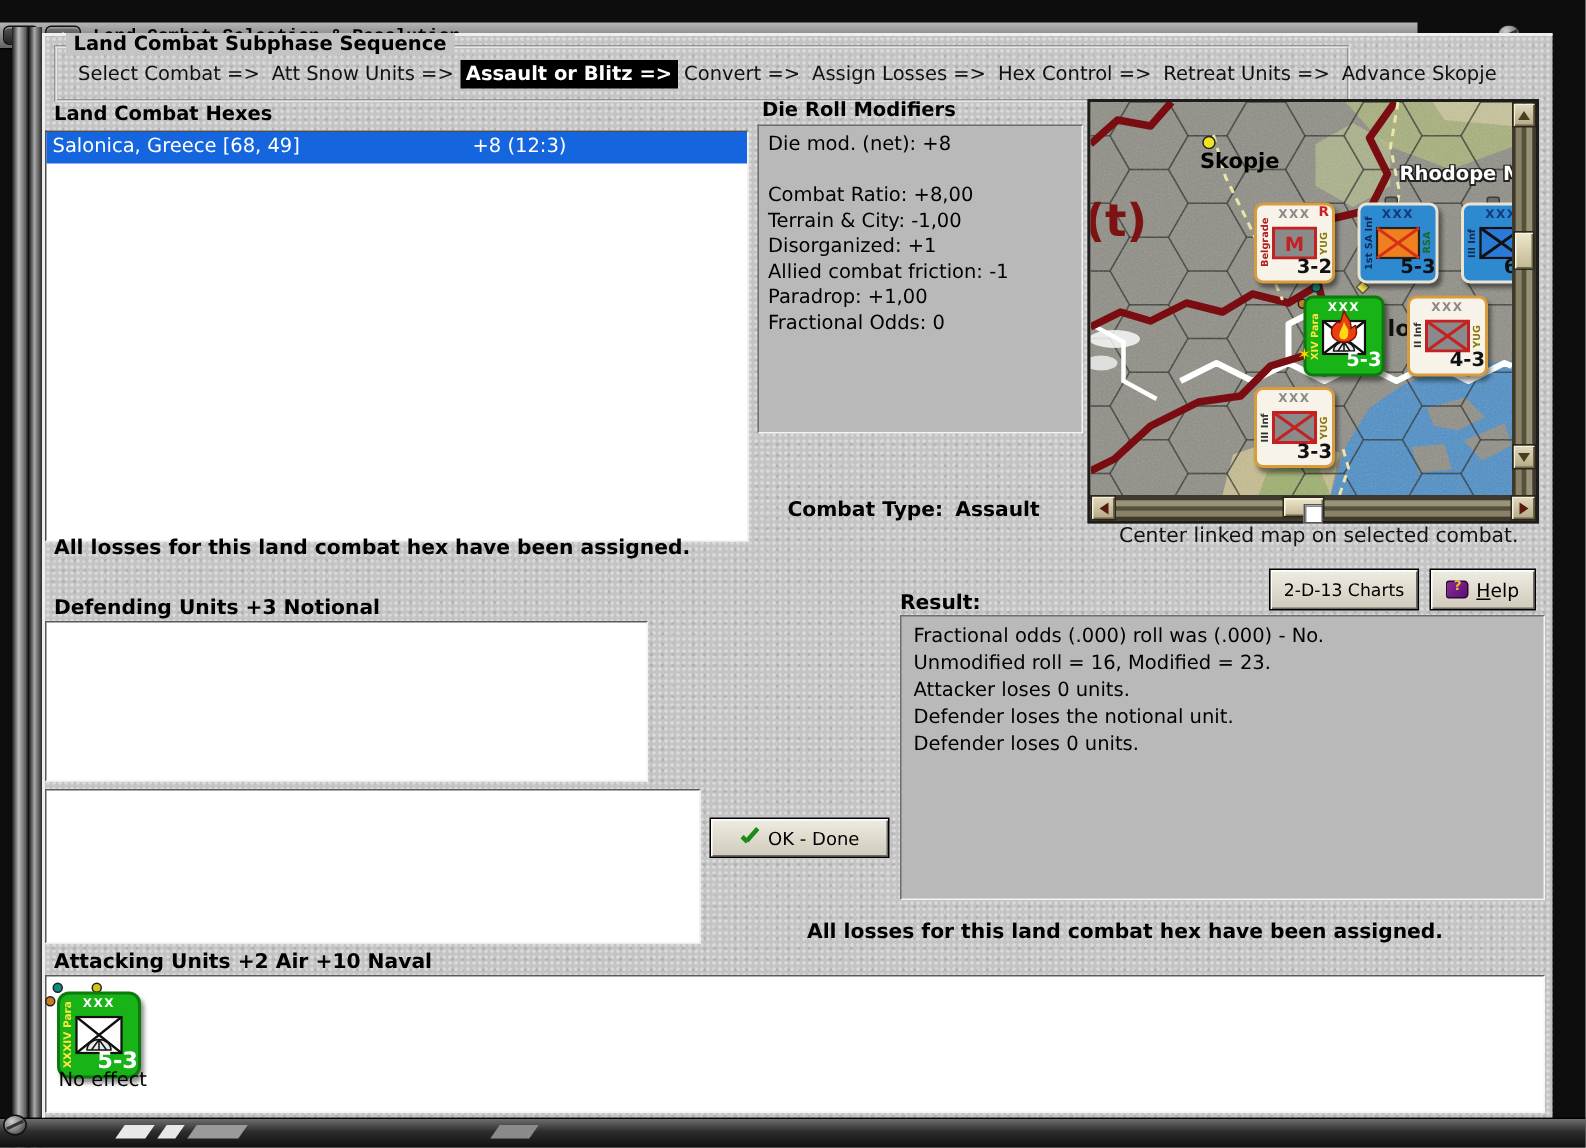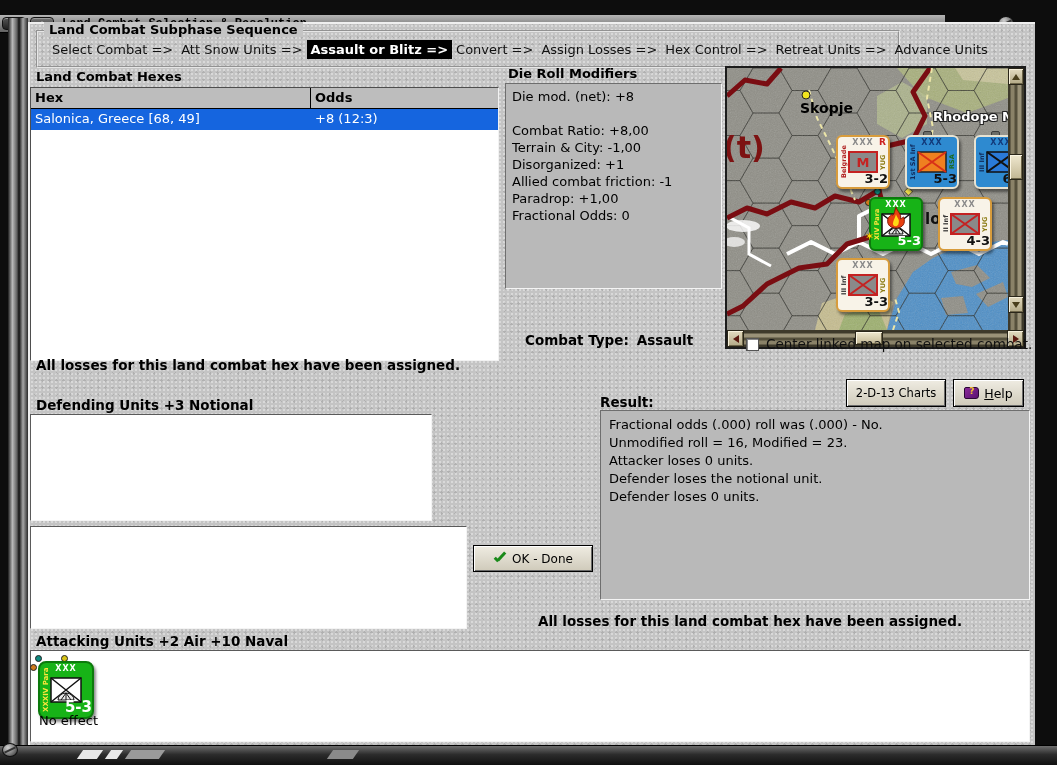--- a/index.html
+++ b/index.html
@@ -115,21 +115,21 @@
   .cn-sym { position:absolute; left:50%; top:14px; transform:translateX(-50%); }
   .cn-flame { position:absolute; left:50%; top:8px; transform:translateX(-50%); }
   .burst { position:absolute; font-size:11px; color:#ffd800; text-shadow:0 0 2px #7a5a00; }
 
   
   .counter.big { width:56px; height:58px; border-radius:8px; }
   .counter.big .cn-str { font-size:15px; }
   .counter.big .cn-vl { font-size:7px; color:#ffe63c; }
 
   
-  .chkrow { position:absolute; left:746px; top:336px; display:flex; align-items:center; font-size:13.5px; color:#111; }
+  .chkrow { position:absolute; left:746px; top:336px; display:flex; align-items:center; font-size:13.5px; color:#111;flex-direction:column; }
   .chkbox { width:13px; height:13px; background:#fff; border:1px solid #555;
     box-shadow:inset 1px 1px 0 #888; margin-right:7px; }
   .btn { position:absolute; display:flex; align-items:center; justify-content:center; gap:5px;
     background:linear-gradient(#efece2,#cfcaba); border:1px solid #000;
     box-shadow:inset 1px 1px 0 #fff, inset -1px -1px 0 #6a6a6a; font-size:11.5px; color:#000; cursor:default; }
   .btn-charts { left:846px; top:379px; width:100px; height:28px; }
   .btn-help { left:953px; top:379px; width:71px; height:28px; font-size:12.5px; }
   .btn-ok { left:473px; top:545px; width:120px; height:27px; font-size:12px; }
   .u { text-decoration:underline; }
   .book-icon { width:15px; height:12px; background:linear-gradient(135deg,#8a2a9a,#5a1070); border:1px solid #2a0535;
@@ -176,30 +176,26 @@
 <div class="groupbox">
   <span class="legend">Land Combat Subphase Sequence</span>
   <div class="seq-row">
     <span class="seq-step">Select Combat =&gt;</span>
     <span class="seq-step">Att Snow Units =&gt;</span>
     <span class="seq-step active">Assault or Blitz =&gt;</span>
     <span class="seq-step">Convert =&gt;</span>
     <span class="seq-step">Assign Losses =&gt;</span>
     <span class="seq-step">Hex Control =&gt;</span>
     <span class="seq-step">Retreat Units =&gt;</span>
-    <span class="seq-step">Advance Units</span>
+    <span class="seq-step">Advance Skopje</span>
   </div>
 </div>
 
 <div class="lbl-bold" style="left:36px; top:69px;">Land Combat Hexes</div>
 <div class="hex-table">
-  <div class="ht-head">
-    <div class="c1">Hex</div>
-    <div class="c2">Odds</div>
-  </div>
   <div class="ht-row">
     <div class="c1">Salonica, Greece [68, 49]</div>
     <div class="c2">+8 (12:3)</div>
   </div>
 </div>
 
 <div class="lbl-bold" style="left:508px; top:66px;">Die Roll Modifiers</div>
 <div class="panel drm">
   <div class="drm-line">Die mod. (net): +8</div>
   <div class="drm-line"></div>

